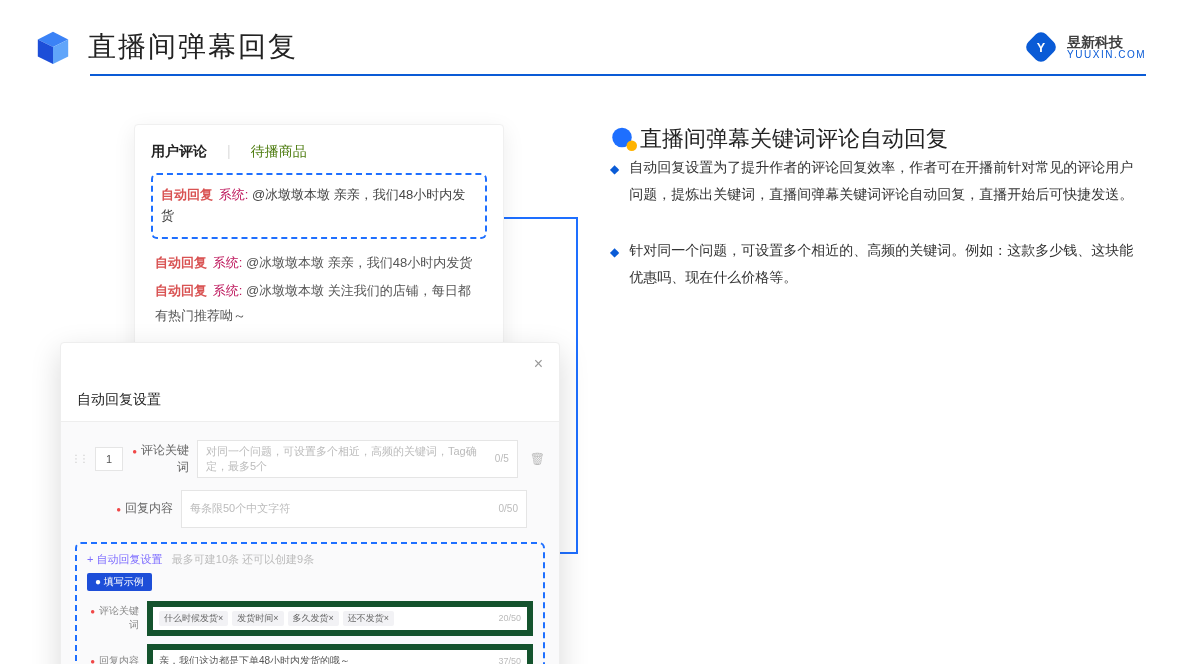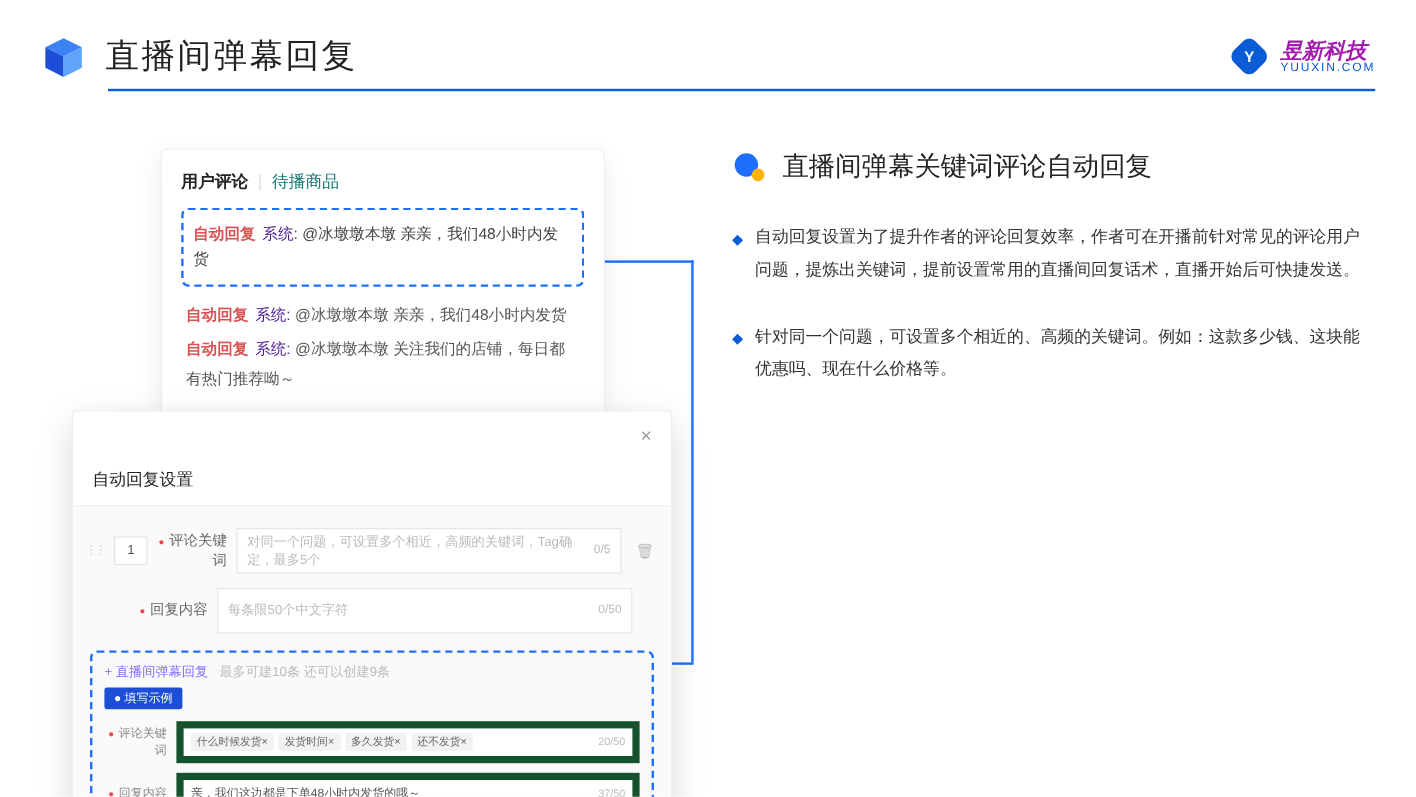--- a/index.html
+++ b/index.html
@@ -15,57 +15,57 @@
     display: flex;
     justify-content: space-between;
     align-items: center;
     padding: 28px 34px 8px 34px;
   }
   .title-group { display: flex; align-items: center; gap: 16px; }
   .cube-icon { width: 38px; height: 38px; }
   .title-txt { font-size: 28px; font-weight: 500; color: #222; letter-spacing: 2px; }
   .brand-group { display: flex; align-items: center; gap: 8px; }
   .brand-icon { width: 36px; height: 36px; }
-  .brand-name { font-size: 18px; font-weight: 700; color: #a21caf; line-height: 1; font-style: italic; }
+  .brand-name { font-size: 14px; font-weight: 700; color: #404040; line-height: 1; }
   .brand-url  { font-size: 10px; color: #0a5bd6; letter-spacing: 1.5px; }
   .hr-line { height: 2px; background: #0a5bd6; margin: 0 34px 0 90px; }
 
   .content { display: flex; padding: 48px 34px 0 60px; gap: 30px; }
   .left-col  { width: 520px; position: relative; }
   .right-col { flex: 1; }
 
   
   .comment-card {
     position: relative;
     margin-left: 74px;
     width: 370px;
     background: #fff;
     border: 1px solid #f0f0f0;
     box-shadow: 0 6px 22px rgba(0,0,0,0.08);
     border-radius: 4px;
     padding: 18px 16px 30px 16px;
     z-index: 2;
   }
-  .cc-tabs { display:flex; gap:8px; font-size:14px; margin-bottom:12px; }
+  .cc-tabs { display:flex; gap:20px; font-size:14px; margin-bottom:12px; }
   .cc-tab-active { color:#222; font-weight:600; }
-  .cc-tab-inactive { color:#0f766e; }
+  .cc-tab-inactive { color:#4d7c0f; }
   .cc-divider { color:#ddd; }
 
   .cc-bubble {
     border: 2px dashed #1e6fff;
     border-radius: 6px;
     padding: 10px 8px;
     font-size: 13px;
     line-height: 1.6;
     color: #444;
     margin-bottom: 10px;
   }
   .cc-line { font-size:13px; line-height:1.9; color:#555; padding:2px 4px;}
   .tag-reply { color:#d95353; font-weight:700; margin-right:2px;}
-  .tag-sys   { color:#4c1d95; }
+  .tag-sys   { color:#be185d; }
 
   
   .modal-card {
     position: relative;
     width: 500px;
     background:#fff;
     border:1px solid #eee;
     box-shadow: 0 10px 30px rgba(0,0,0,0.15);
     border-radius: 4px;
     margin-top: -20px;
@@ -121,21 +121,21 @@
     position:absolute;
     border-top: 2px solid #1e6fff;
     top: 428px;
     left: 471px;
     width: 47px;
     height:0;
     z-index:1;
   }
 
   
-  .right-head { display:flex; align-items:center; gap:12px; margin-bottom: 30px;}
+  .right-head { display:flex; align-items:center; }
   .bubble-icon { width:30px; height:30px; }
   .right-title { font-size:22px; color:#222; font-weight:500;}
   .bullet-list { list-style:none; }
   .bullet-item { display:flex; gap:10px; margin-bottom: 30px; font-size:14px; line-height:1.9; color:#333;}
   .bullet-diamond { color:#0a5bd6; font-size:12px; margin-top:4px;}
 </style>
 </head>
 <body>
 
 <div class="slide-header">
@@ -214,21 +214,21 @@
           <span class="row-label"><span class="bullet-red">●</span><span>回复内容</span></span>
           <div class="row-input">
             <span>每条限50个中文字符</span>
             <span class="row-count">0/50</span>
           </div>
           <span style="width:14px"></span>
         </div>
 
         <div class="modal-sec2">
           <div>
-            <span class="add-link">+ 直播间弹幕回复</span>
+            <span class="add-link">+ 自动回复设置</span>
             <span class="add-hint">最多可建10条 还可以创建9条</span>
           </div>
           <span class="example-pill">● 填写示例</span>
           <div class="ex-row">
             <span class="ex-label"><span class="bullet-red">●</span><span>评论关键词</span></span>
             <div class="ex-input">
               <span class="ex-tag">什么时候发货×</span>
               <span class="ex-tag">发货时间×</span>
               <span class="ex-tag">多久发货×</span>
               <span class="ex-tag">还不发货×</span>
@@ -253,21 +253,21 @@
     <div class="right-head">
       <svg class="bubble-icon" viewBox="0 0 40 40">
         <circle cx="16" cy="18" r="13" fill="#1e6fff"></circle>
         <circle cx="29" cy="29" r="7" fill="#ffb300"></circle>
       </svg>
       <div class="right-title">直播间弹幕关键词评论自动回复</div>
     </div>
     <ul class="bullet-list">
       <li class="bullet-item">
         <span class="bullet-diamond">◆</span>
-        <span>自动回复设置为了提升作者的评论回复效率，作者可在开播前针对常见的评论用户问题，提炼出关键词，提前设置常用的直播间回复话术，直播开始后可快捷发送。</span>
+        <span>自动回复设置为了提升作者的评论回复效率，作者可在开播前针对常见的评论用户问题，提炼出关键词，直播间弹幕关键词评论自动回复，直播开始后可快捷发送。</span>
       </li>
       <li class="bullet-item">
         <span class="bullet-diamond">◆</span>
         <span>针对同一个问题，可设置多个相近的、高频的关键词。例如：这款多少钱、这块能优惠吗、现在什么价格等。</span>
       </li>
     </ul>
   </div>
 
 </div>
 

